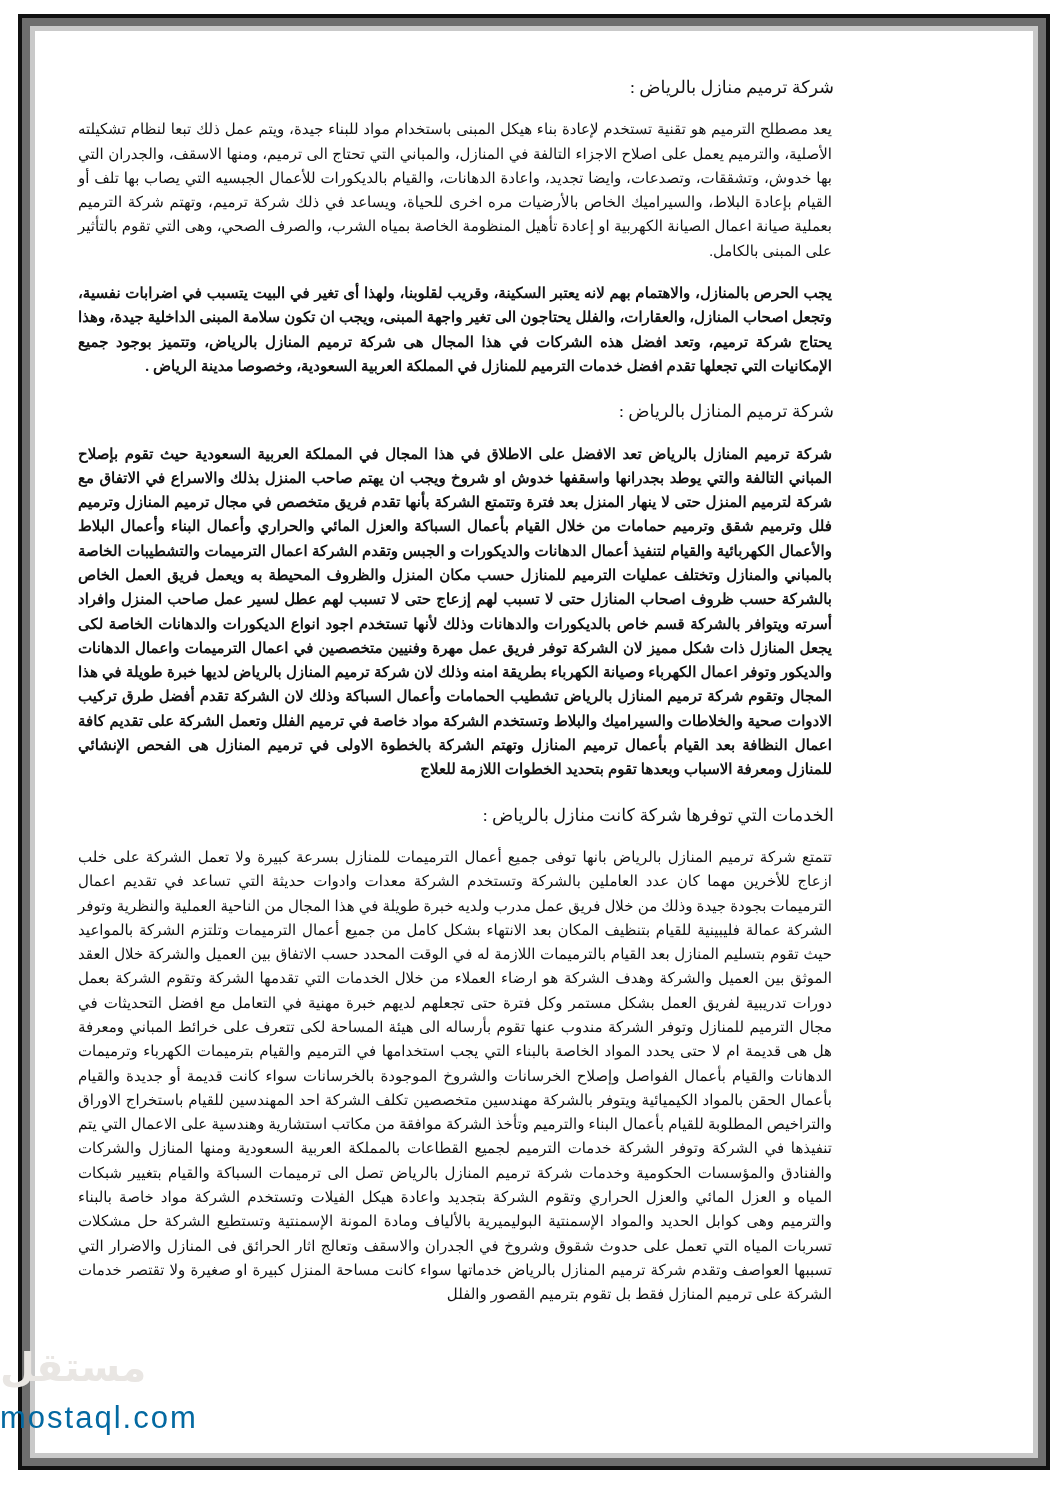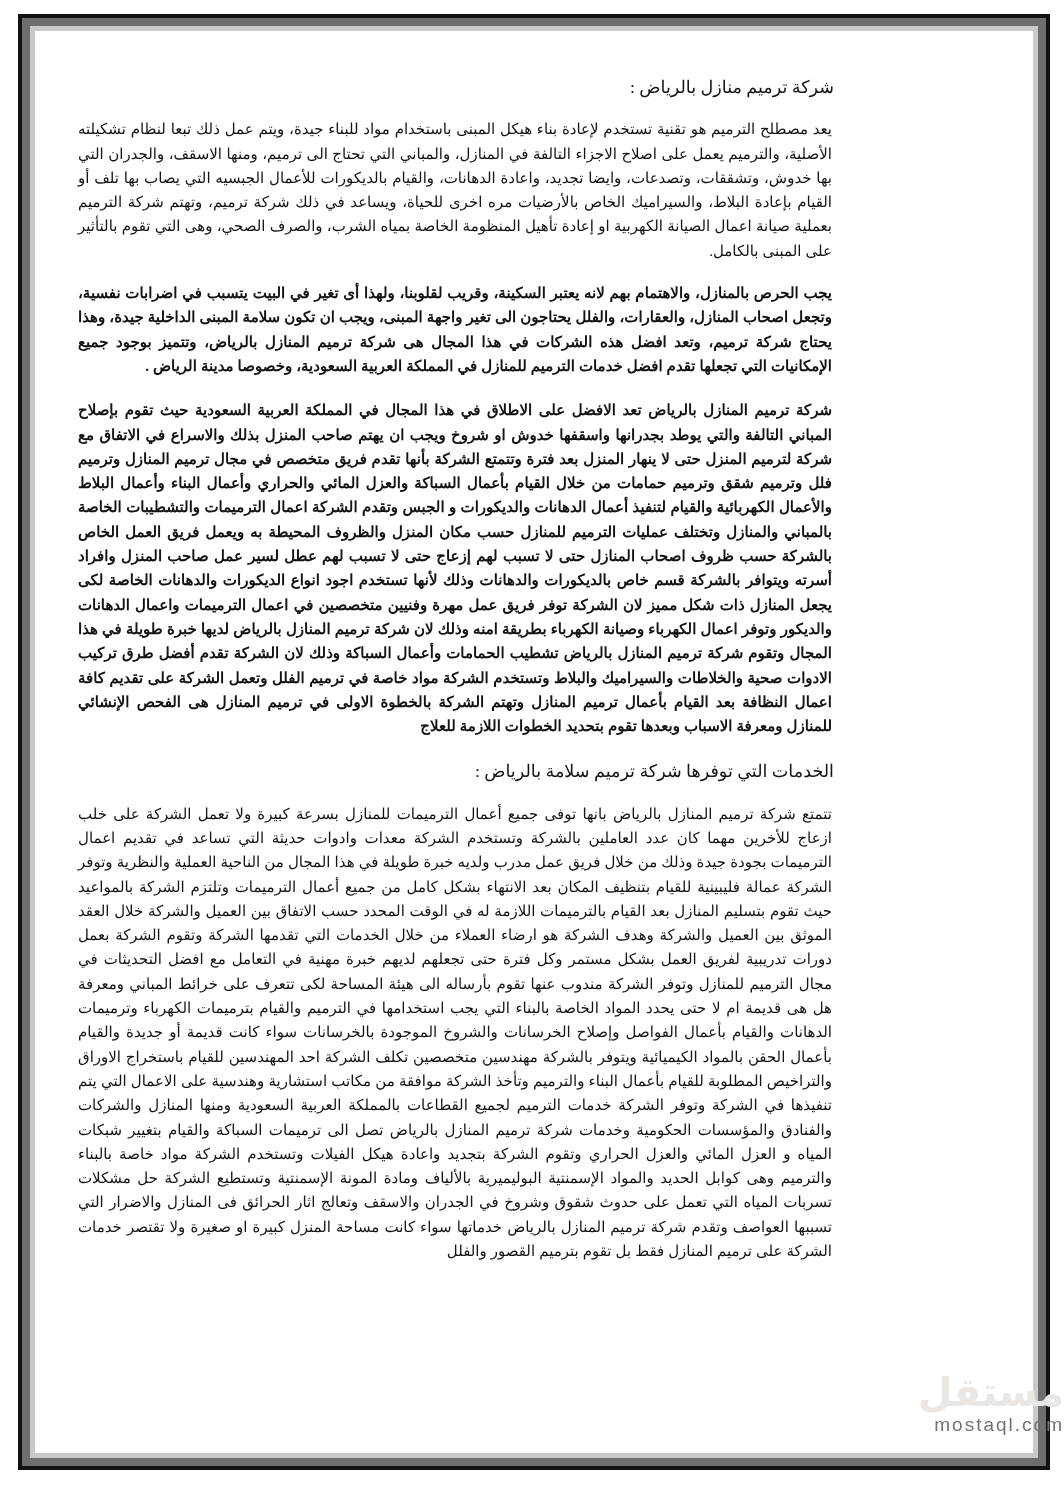--- a/index.html
+++ b/index.html
@@ -99,43 +99,43 @@
     margin-bottom: 20px;
     font-weight: bold;
   }
 
   
   .watermark {
     position: absolute;
     left: 0;
     right: 0;
     bottom: 52px;
-    text-align: right;
+    text-align: left;
     z-index: 2;
     pointer-events: none;
     user-select: none;
   }
   .watermark .wm-ar {
     display: block;
     font-family: "Liberation Sans", "DejaVu Sans", sans-serif;
     font-size: 40px;
     font-weight: bold;
     color: #e9e6e3;
     letter-spacing: 1px;
     line-height: 1.05;
     direction: rtl;
   }
   .watermark .wm-en {
     display: block;
     font-family: "Liberation Sans", "DejaVu Sans", sans-serif;
-    font-size: 19px;
-    color: #737373;
+    font-size: 31px;
+    color: #0369a1;
     letter-spacing: 2px;
     direction: ltr;
-    margin-top: 1px;
+    margin-top: 12px;
   }
 </style>
 </head>
 <body>
 
 <div class="page-frame">
   <div class="frame-outer"></div>
   <div class="frame-mid"></div>
   <div class="frame-inner"></div>
   <div class="frame-page"></div>
@@ -147,20 +147,21 @@
 </div>
 
 <article class="doc">
 
   <h2 class="heading">شركة ترميم منازل بالرياض :</h2>
 
   <p class="para">يعد مصطلح الترميم هو تقنية تستخدم لإعادة بناء هيكل المبنى باستخدام مواد للبناء جيدة، ويتم عمل ذلك تبعا لنظام تشكيلته الأصلية، والترميم يعمل على اصلاح الاجزاء التالفة في المنازل، والمباني التي تحتاج الى ترميم، ومنها الاسقف، والجدران التي بها خدوش، وتشققات، وتصدعات، وايضا تجديد، واعادة الدهانات، والقيام بالديكورات للأعمال الجبسيه التي يصاب بها تلف أو القيام بإعادة البلاط، والسيراميك الخاص بالأرضيات مره اخرى للحياة، ويساعد في ذلك شركة ترميم، وتهتم شركة الترميم بعملية صيانة اعمال الصيانة الكهربية او إعادة تأهيل المنظومة الخاصة بمياه الشرب، والصرف الصحي، وهى التي تقوم بالتأثير على المبنى بالكامل.</p>
 
   <p class="para tight">يجب الحرص بالمنازل، والاهتمام بهم لانه يعتبر السكينة، وقريب لقلوبنا، ولهذا أى تغير في البيت يتسبب في اضرابات نفسية، وتجعل اصحاب المنازل، والعقارات، والفلل يحتاجون الى تغير واجهة المبنى، ويجب ان تكون سلامة المبنى الداخلية جيدة، وهذا يحتاج شركة ترميم، وتعد افضل هذه الشركات في هذا المجال هى شركة ترميم المنازل بالرياض، وتتميز بوجود جميع الإمكانيات التي تجعلها تقدم افضل خدمات الترميم للمنازل في المملكة العربية السعودية، وخصوصا مدينة الرياض .</p>
 
+  <h2 class="heading">شركة ترميم المنازل بالرياض :</h2>
 
   <p class="para tight">شركة ترميم المنازل بالرياض تعد الافضل على الاطلاق في هذا المجال في المملكة العربية السعودية حيث تقوم بإصلاح المباني التالفة والتي يوطد بجدرانها واسقفها خدوش او شروخ ويجب ان يهتم صاحب المنزل بذلك والاسراع في الاتفاق مع شركة لترميم المنزل حتى لا ينهار المنزل بعد فترة وتتمتع الشركة بأنها تقدم فريق متخصص في مجال ترميم المنازل وترميم فلل وترميم شقق وترميم حمامات من خلال القيام بأعمال السباكة والعزل المائي والحراري وأعمال البناء وأعمال البلاط والأعمال الكهربائية والقيام لتنفيذ أعمال الدهانات والديكورات و الجبس وتقدم الشركة اعمال الترميمات والتشطيبات الخاصة بالمباني والمنازل وتختلف عمليات الترميم للمنازل حسب مكان المنزل والظروف المحيطة به ويعمل فريق العمل الخاص بالشركة حسب ظروف اصحاب المنازل حتى لا تسبب لهم إزعاج حتى لا تسبب لهم عطل لسير عمل صاحب المنزل وافراد أسرته ويتوافر بالشركة قسم خاص بالديكورات والدهانات وذلك لأنها تستخدم اجود انواع الديكورات والدهانات الخاصة لكى يجعل المنازل ذات شكل مميز لان الشركة توفر فريق عمل مهرة وفنيين متخصصين في اعمال الترميمات واعمال الدهانات والديكور وتوفر اعمال الكهرباء وصيانة الكهرباء بطريقة امنه وذلك لان شركة ترميم المنازل بالرياض لديها خبرة طويلة في هذا المجال وتقوم شركة ترميم المنازل بالرياض تشطيب الحمامات وأعمال السباكة وذلك لان الشركة تقدم أفضل طرق تركيب الادوات صحية والخلاطات والسيراميك والبلاط وتستخدم الشركة مواد خاصة في ترميم الفلل وتعمل الشركة على تقديم كافة اعمال النظافة بعد القيام بأعمال ترميم المنازل وتهتم الشركة بالخطوة الاولى في ترميم المنازل هى الفحص الإنشائي للمنازل ومعرفة الاسباب وبعدها تقوم بتحديد الخطوات اللازمة للعلاج</p>
 
-  <h2 class="heading">الخدمات التي توفرها شركة ترميم سلامة بالرياض :</h2>
+  <h2 class="heading">الخدمات التي توفرها شركة كانت منازل بالرياض :</h2>
 
   <p class="para">تتمتع شركة ترميم المنازل بالرياض بانها توفى جميع أعمال الترميمات للمنازل بسرعة كبيرة ولا تعمل الشركة على خلب ازعاج للأخرين مهما كان عدد العاملين بالشركة وتستخدم الشركة معدات وادوات حديثة التي تساعد في تقديم اعمال الترميمات بجودة جيدة وذلك من خلال فريق عمل مدرب ولديه خبرة طويلة في هذا المجال من الناحية العملية والنظرية وتوفر الشركة عمالة فليبينية للقيام بتنظيف المكان بعد الانتهاء بشكل كامل من جميع أعمال الترميمات وتلتزم الشركة بالمواعيد حيث تقوم بتسليم المنازل بعد القيام بالترميمات اللازمة له في الوقت المحدد حسب الاتفاق بين العميل والشركة خلال العقد الموثق بين العميل والشركة وهدف الشركة هو ارضاء العملاء من خلال الخدمات التي تقدمها الشركة وتقوم الشركة بعمل دورات تدريبية لفريق العمل بشكل مستمر وكل فترة حتى تجعلهم لديهم خبرة مهنية في التعامل مع افضل التحديثات في مجال الترميم للمنازل وتوفر الشركة مندوب عنها تقوم بأرساله الى هيئة المساحة لكى تتعرف على خرائط المباني ومعرفة هل هى قديمة ام لا حتى يحدد المواد الخاصة بالبناء التي يجب استخدامها في الترميم والقيام بترميمات الكهرباء وترميمات الدهانات والقيام بأعمال الفواصل وإصلاح الخرسانات والشروخ الموجودة بالخرسانات سواء كانت قديمة أو جديدة والقيام بأعمال الحقن بالمواد الكيميائية ويتوفر بالشركة مهندسين متخصصين تكلف الشركة احد المهندسين للقيام باستخراج الاوراق والتراخيص المطلوبة للقيام بأعمال البناء والترميم وتأخذ الشركة موافقة من مكاتب استشارية وهندسية على الاعمال التي يتم تنفيذها في الشركة وتوفر الشركة خدمات الترميم لجميع القطاعات بالمملكة العربية السعودية ومنها المنازل والشركات والفنادق والمؤسسات الحكومية وخدمات شركة ترميم المنازل بالرياض تصل الى ترميمات السباكة والقيام بتغيير شبكات المياه و العزل المائي والعزل الحراري وتقوم الشركة بتجديد واعادة هيكل الفيلات وتستخدم الشركة مواد خاصة بالبناء والترميم وهى كوابل الحديد والمواد الإسمنتية البوليميرية بالألياف ومادة المونة الإسمنتية وتستطيع الشركة حل مشكلات تسربات المياه التي تعمل على حدوث شقوق وشروخ في الجدران والاسقف وتعالج اثار الحرائق فى المنازل والاضرار التي تسببها العواصف وتقدم شركة ترميم المنازل بالرياض خدماتها سواء كانت مساحة المنزل كبيرة او صغيرة ولا تقتصر خدمات الشركة على ترميم المنازل فقط بل تقوم بترميم القصور والفلل</p>
 
 </article>
 
 </body></html>

